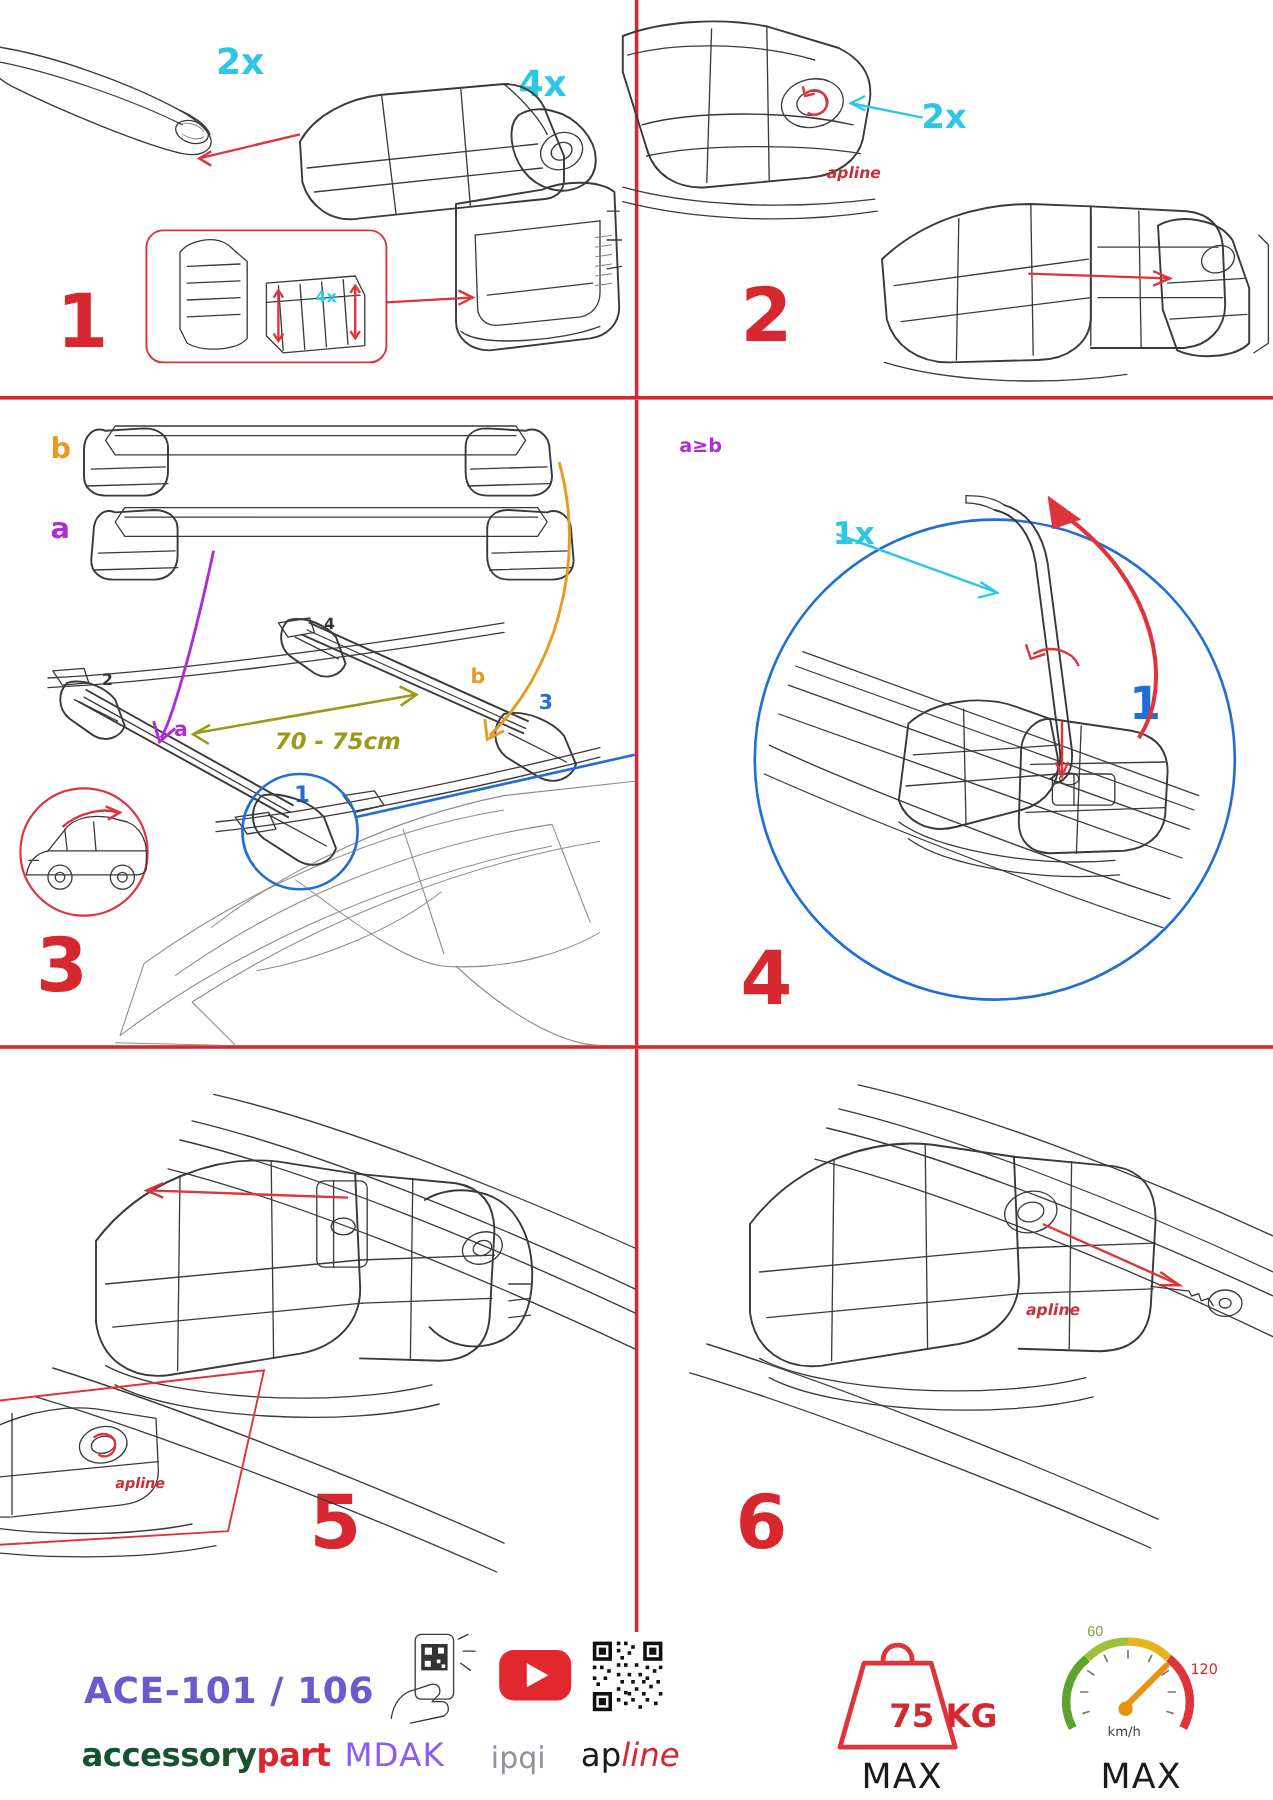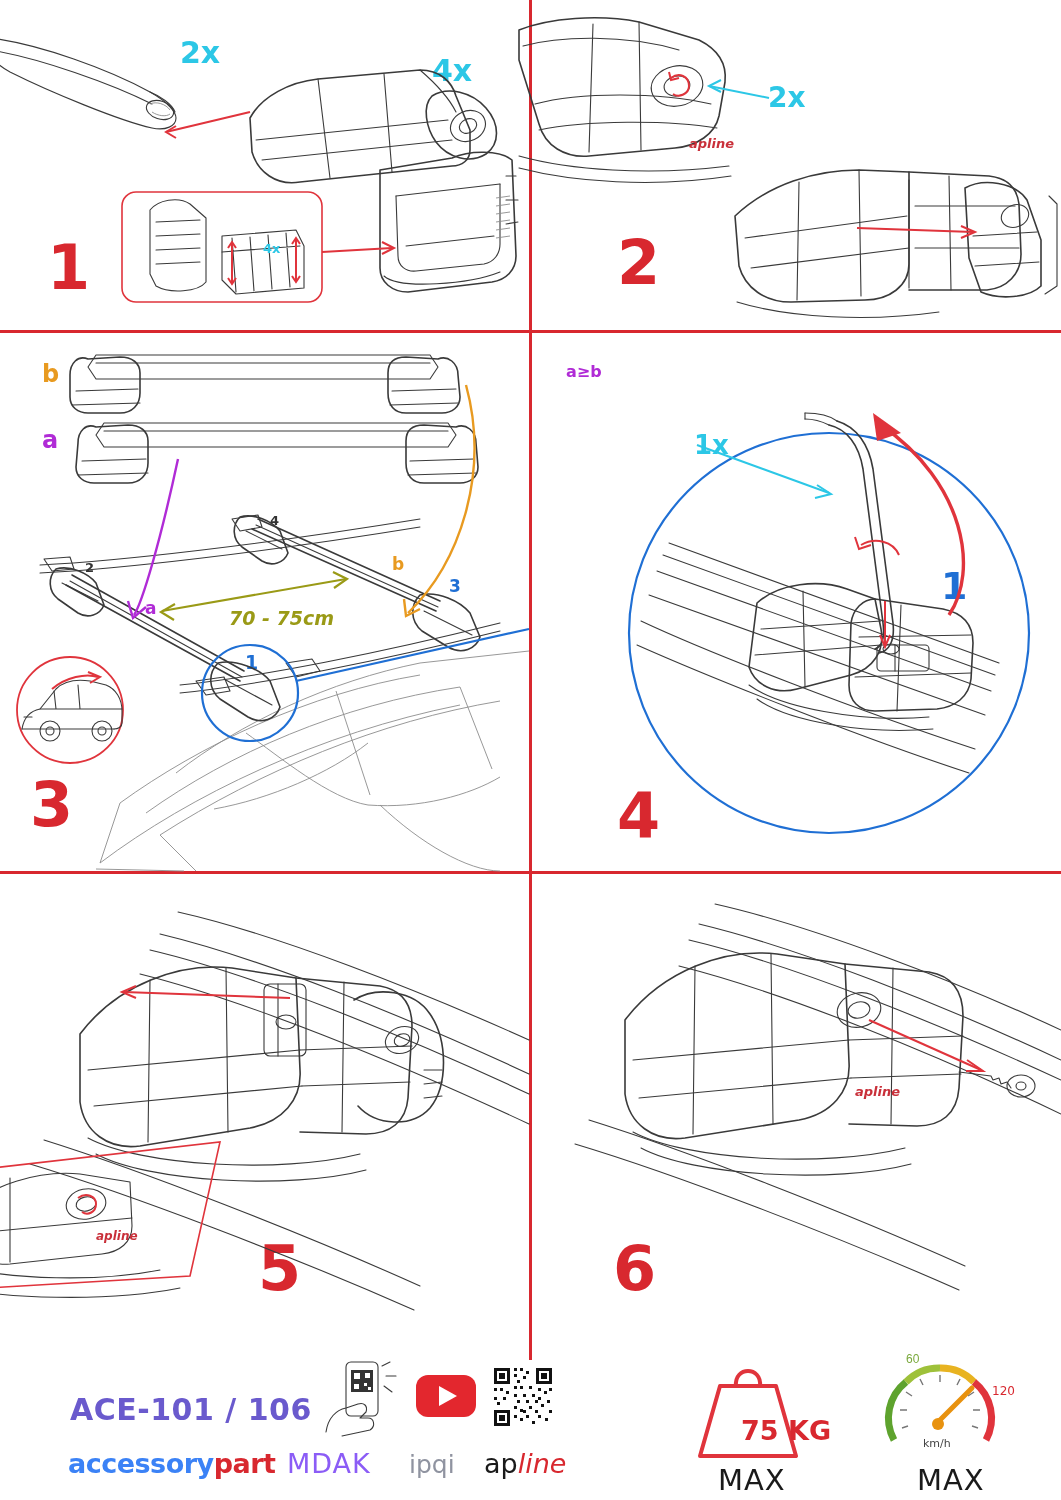--- a/index.html
+++ b/index.html
@@ -94,21 +94,21 @@
     color: #6a5acd;
     letter-spacing: 0.5px;
   }
   .brand1 {
     position: absolute;
     font-family: "DejaVu Sans", sans-serif;
     font-weight: bold;
     font-size: 27px;
     letter-spacing: -0.5px;
   }
-  .brand1 .b { color: #3b82f6; }
+  .brand1 .b { color: #14532d; }
   .brand1 .r { color: #d8282f; }
   .brand2 {
     position: absolute;
     font-family: "DejaVu Sans", sans-serif;
     font-size: 27px;
     color: #8b5cf6;
     letter-spacing: 1px;
   }
   .brand3 {
     position: absolute;

